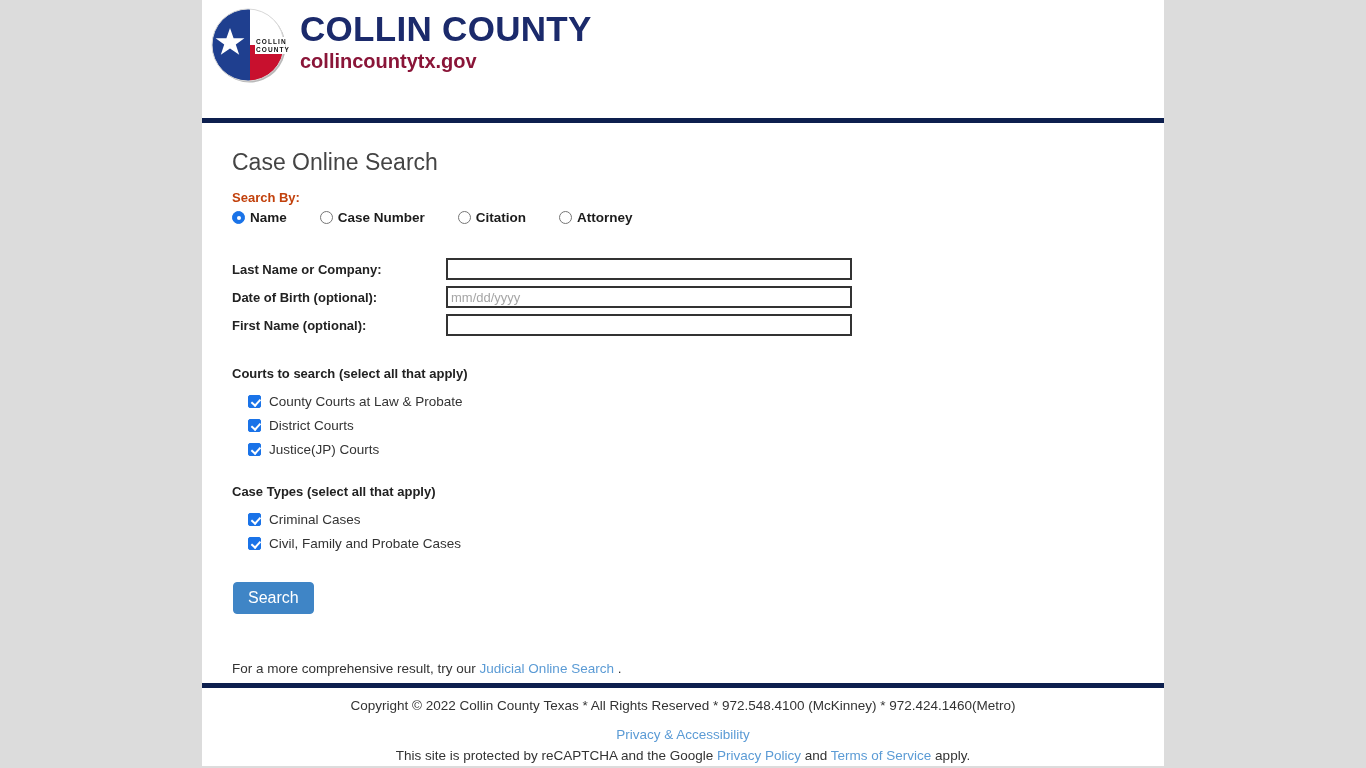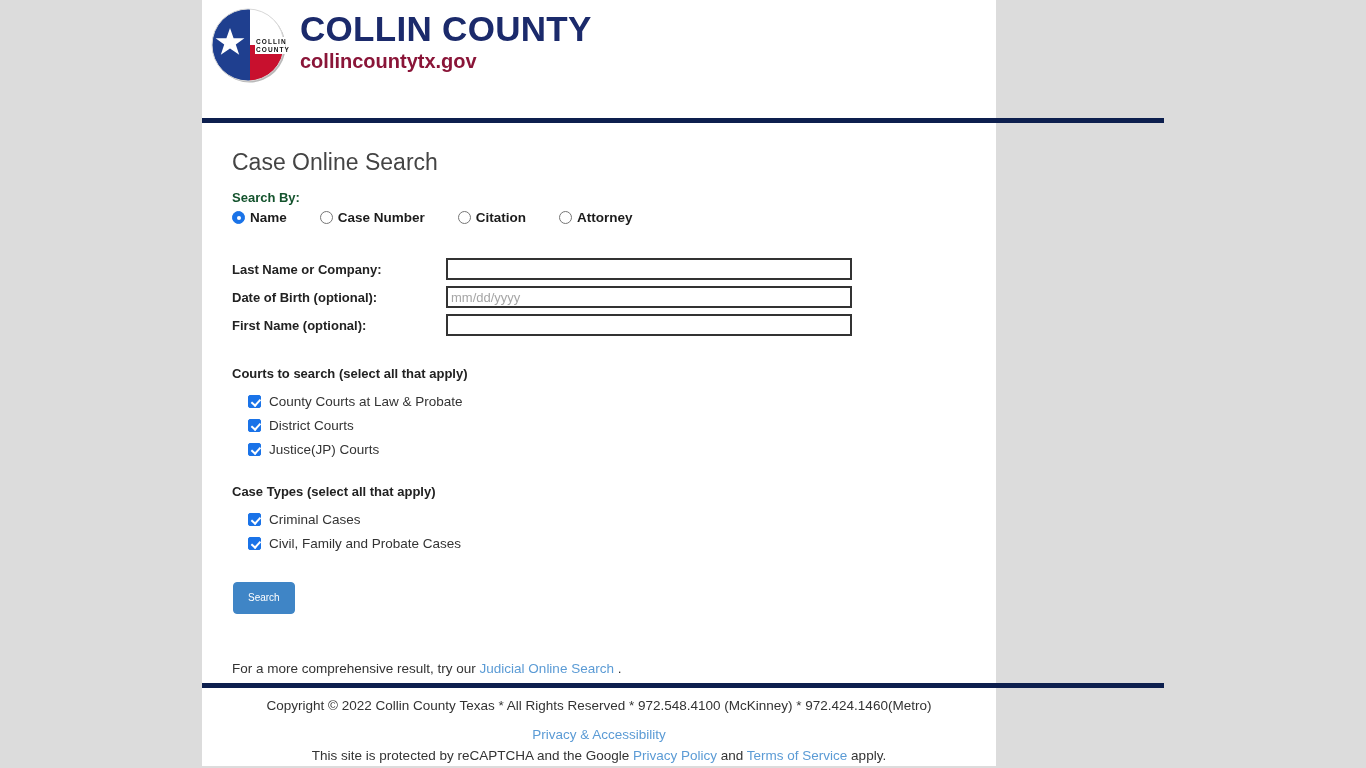--- a/index.html
+++ b/index.html
@@ -11,21 +11,21 @@
     height: 768px;
     background: #dcdcdc;
     font-family: "Liberation Sans", sans-serif;
     overflow: hidden;
   }
 
   .page {
     position: absolute;
     left: 202px;
     top: 0;
-    width: 794px;
+    width: 962px;
     height: 762px;
     background: #ffffff;
     box-sizing: border-box;
   }
 
   
   .header {
     position: relative;
     height: 118px;
     background: #ffffff;
@@ -83,21 +83,21 @@
     color: #444444;
     font-weight: normal;
     padding-top: 26px;
     margin: 0 0 14px 0;
     font-family: "Liberation Sans", sans-serif;
   }
 
   .label-bold {
     font-size: 13px;
     font-weight: bold;
-    color: #14532d;
+    color: #c2410c;
     font-family: "Liberation Sans", sans-serif;
   }
 
   .search-by-label { margin-bottom: 5px; }
 
   .radio-row {
     display: flex;
     align-items: center;
     gap: 15px;
     margin-bottom: 0;
@@ -218,21 +218,21 @@
   }
 
   .search-btn {
     margin-top: 22px;
     margin-left: 1px;
     display: inline-block;
     background: #3f85c6;
     color: #ffffff;
     border: 1px solid #3f85c6;
     border-radius: 4px;
-    font-size: 10px;
+    font-size: 16px;
     font-family: "Liberation Sans", sans-serif;
     padding: 8px 14px 9px 14px;
     cursor: pointer;
     line-height: 13px;
   }
 
   .comprehensive {
     margin-top: 47px;
     font-size: 13.5px;
     color: #333333;

